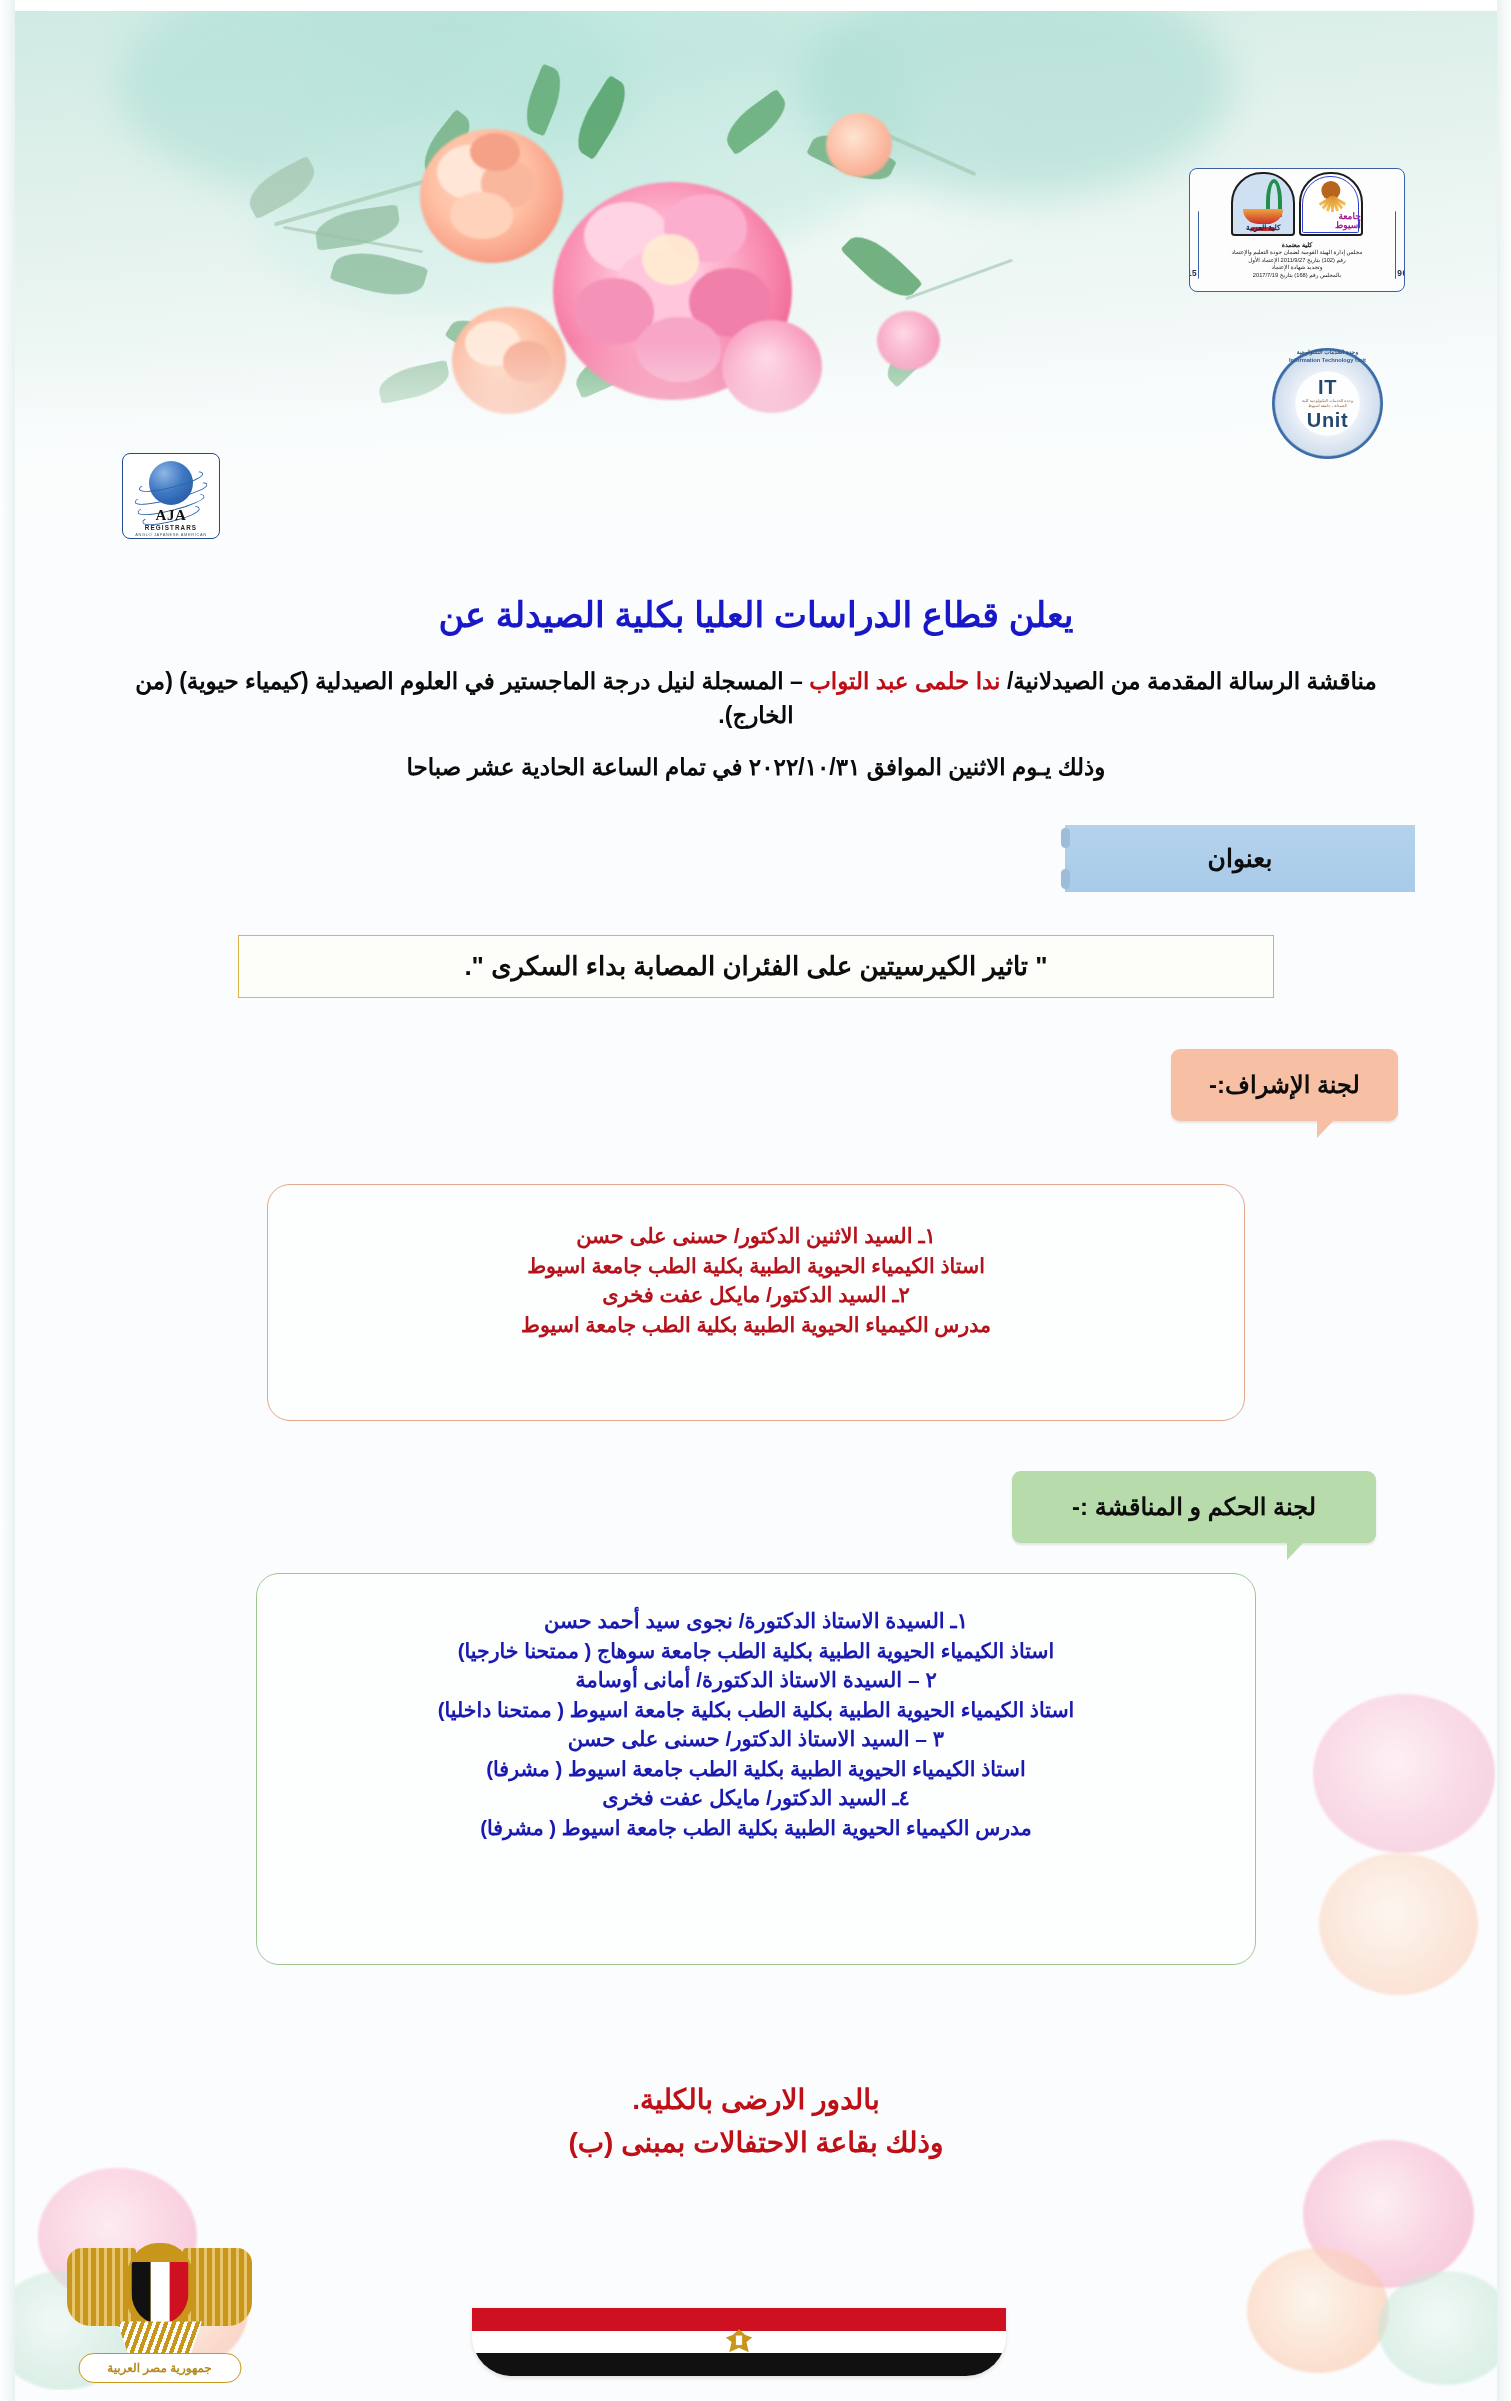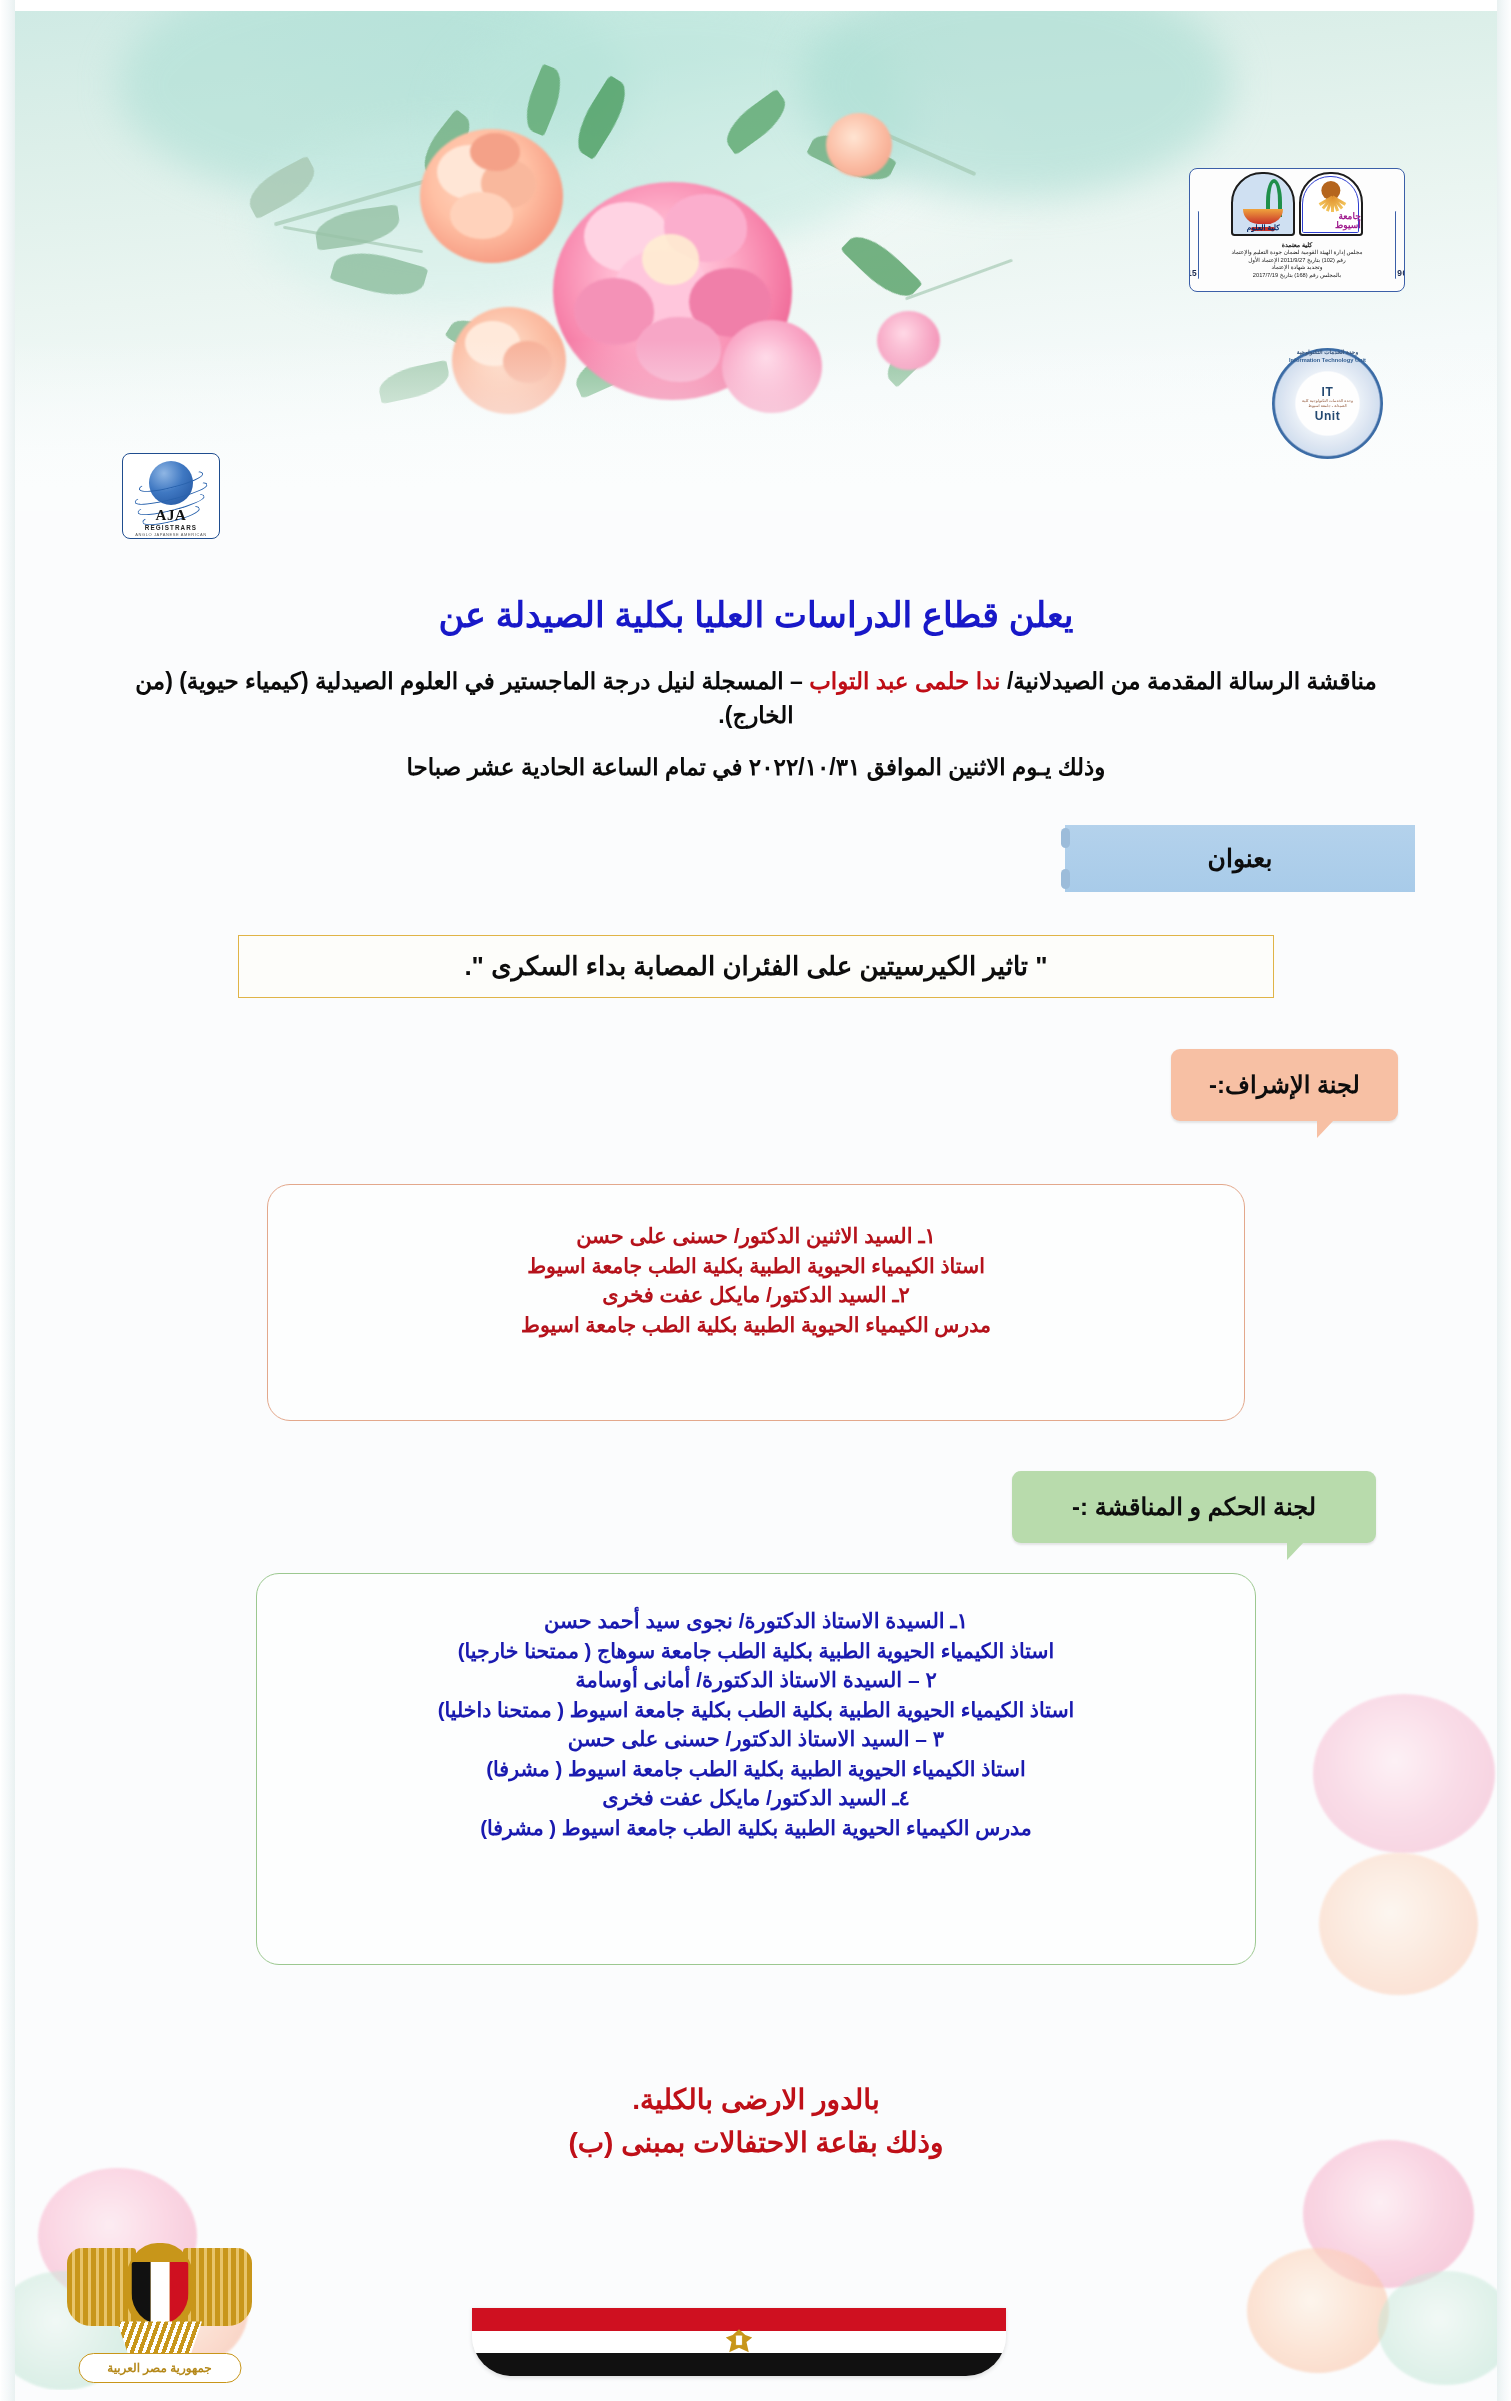--- a/index.html
+++ b/index.html
@@ -183,21 +183,21 @@
     background: radial-gradient(circle at 50% 50%, #ffffff 0%, #ffffff 40%, #e9eff7 42%, #cfdcee 66%, #2b5f9e 68%, #3b6faa 84%, #f7f4ee 86%);
     opacity: .92;
   }
   .it-core {
     position: absolute; left: 50%; top: 50%; transform: translate(-50%,-50%);
     width: 59px; height: 59px; border-radius: 50%;
     background: #ffffff;
     display: flex; flex-direction: column; align-items: center; justify-content: center;
     gap: 0.6px;
   }
-  .it-core .big { font-size: 12px; font-weight: bold; color: #123a66; letter-spacing: 0.6px; }
+  .it-core .big { font-size: 20px; font-weight: bold; color: #123a66; letter-spacing: 0.6px; }
   .it-core .sm { font-size: 4px; color: #8a4a2a; text-align: center; line-height: 1.15; }
   .it-eng {
     position: absolute; left: 0; right: 0; top: 9px;
     text-align: center; font-size: 5.7px; color: #1e4e86; font-weight: bold;
   }
   .it-ar {
     position: absolute; left: 0; right: 0; top: 1.1px;
     text-align: center; font-size: 5.7px; color: #2a4a74; font-weight: bold;
   }
 
@@ -549,21 +549,21 @@
         <div class="ray" style="transform:rotate(0deg);"></div>
         <div class="ray" style="transform:rotate(20deg);"></div>
         <div class="ray" style="transform:rotate(40deg);"></div>
         <div class="ray" style="transform:rotate(60deg);"></div>
         <div class="uni-word">جامعة أسيوط</div>
       </div>
       <div class="emblem pharm">
         <div class="serpent"></div>
         <div class="bowl"></div>
         <div class="bowl-stem"></div>
-        <div class="pharm-word">كلية العلوم</div>
+        <div class="pharm-word">كلية العربية</div>
       </div>
     </div>
 
     <div class="accred-text">
       <div class="ln1">كلية معتمدة</div>
       <div class="ln2">مجلس إدارة الهيئة القومية لضمان جودة التعليم والإعتماد</div>
       <div class="ln3">رقم (102) بتاريخ 2011/9/27 الإعتماد الأول</div>
       <div class="ln4">وتجديد شهادة الإعتماد</div>
       <div class="ln5">بالمجلس رقم (168) بتاريخ 2017/7/19</div>
     </div>

